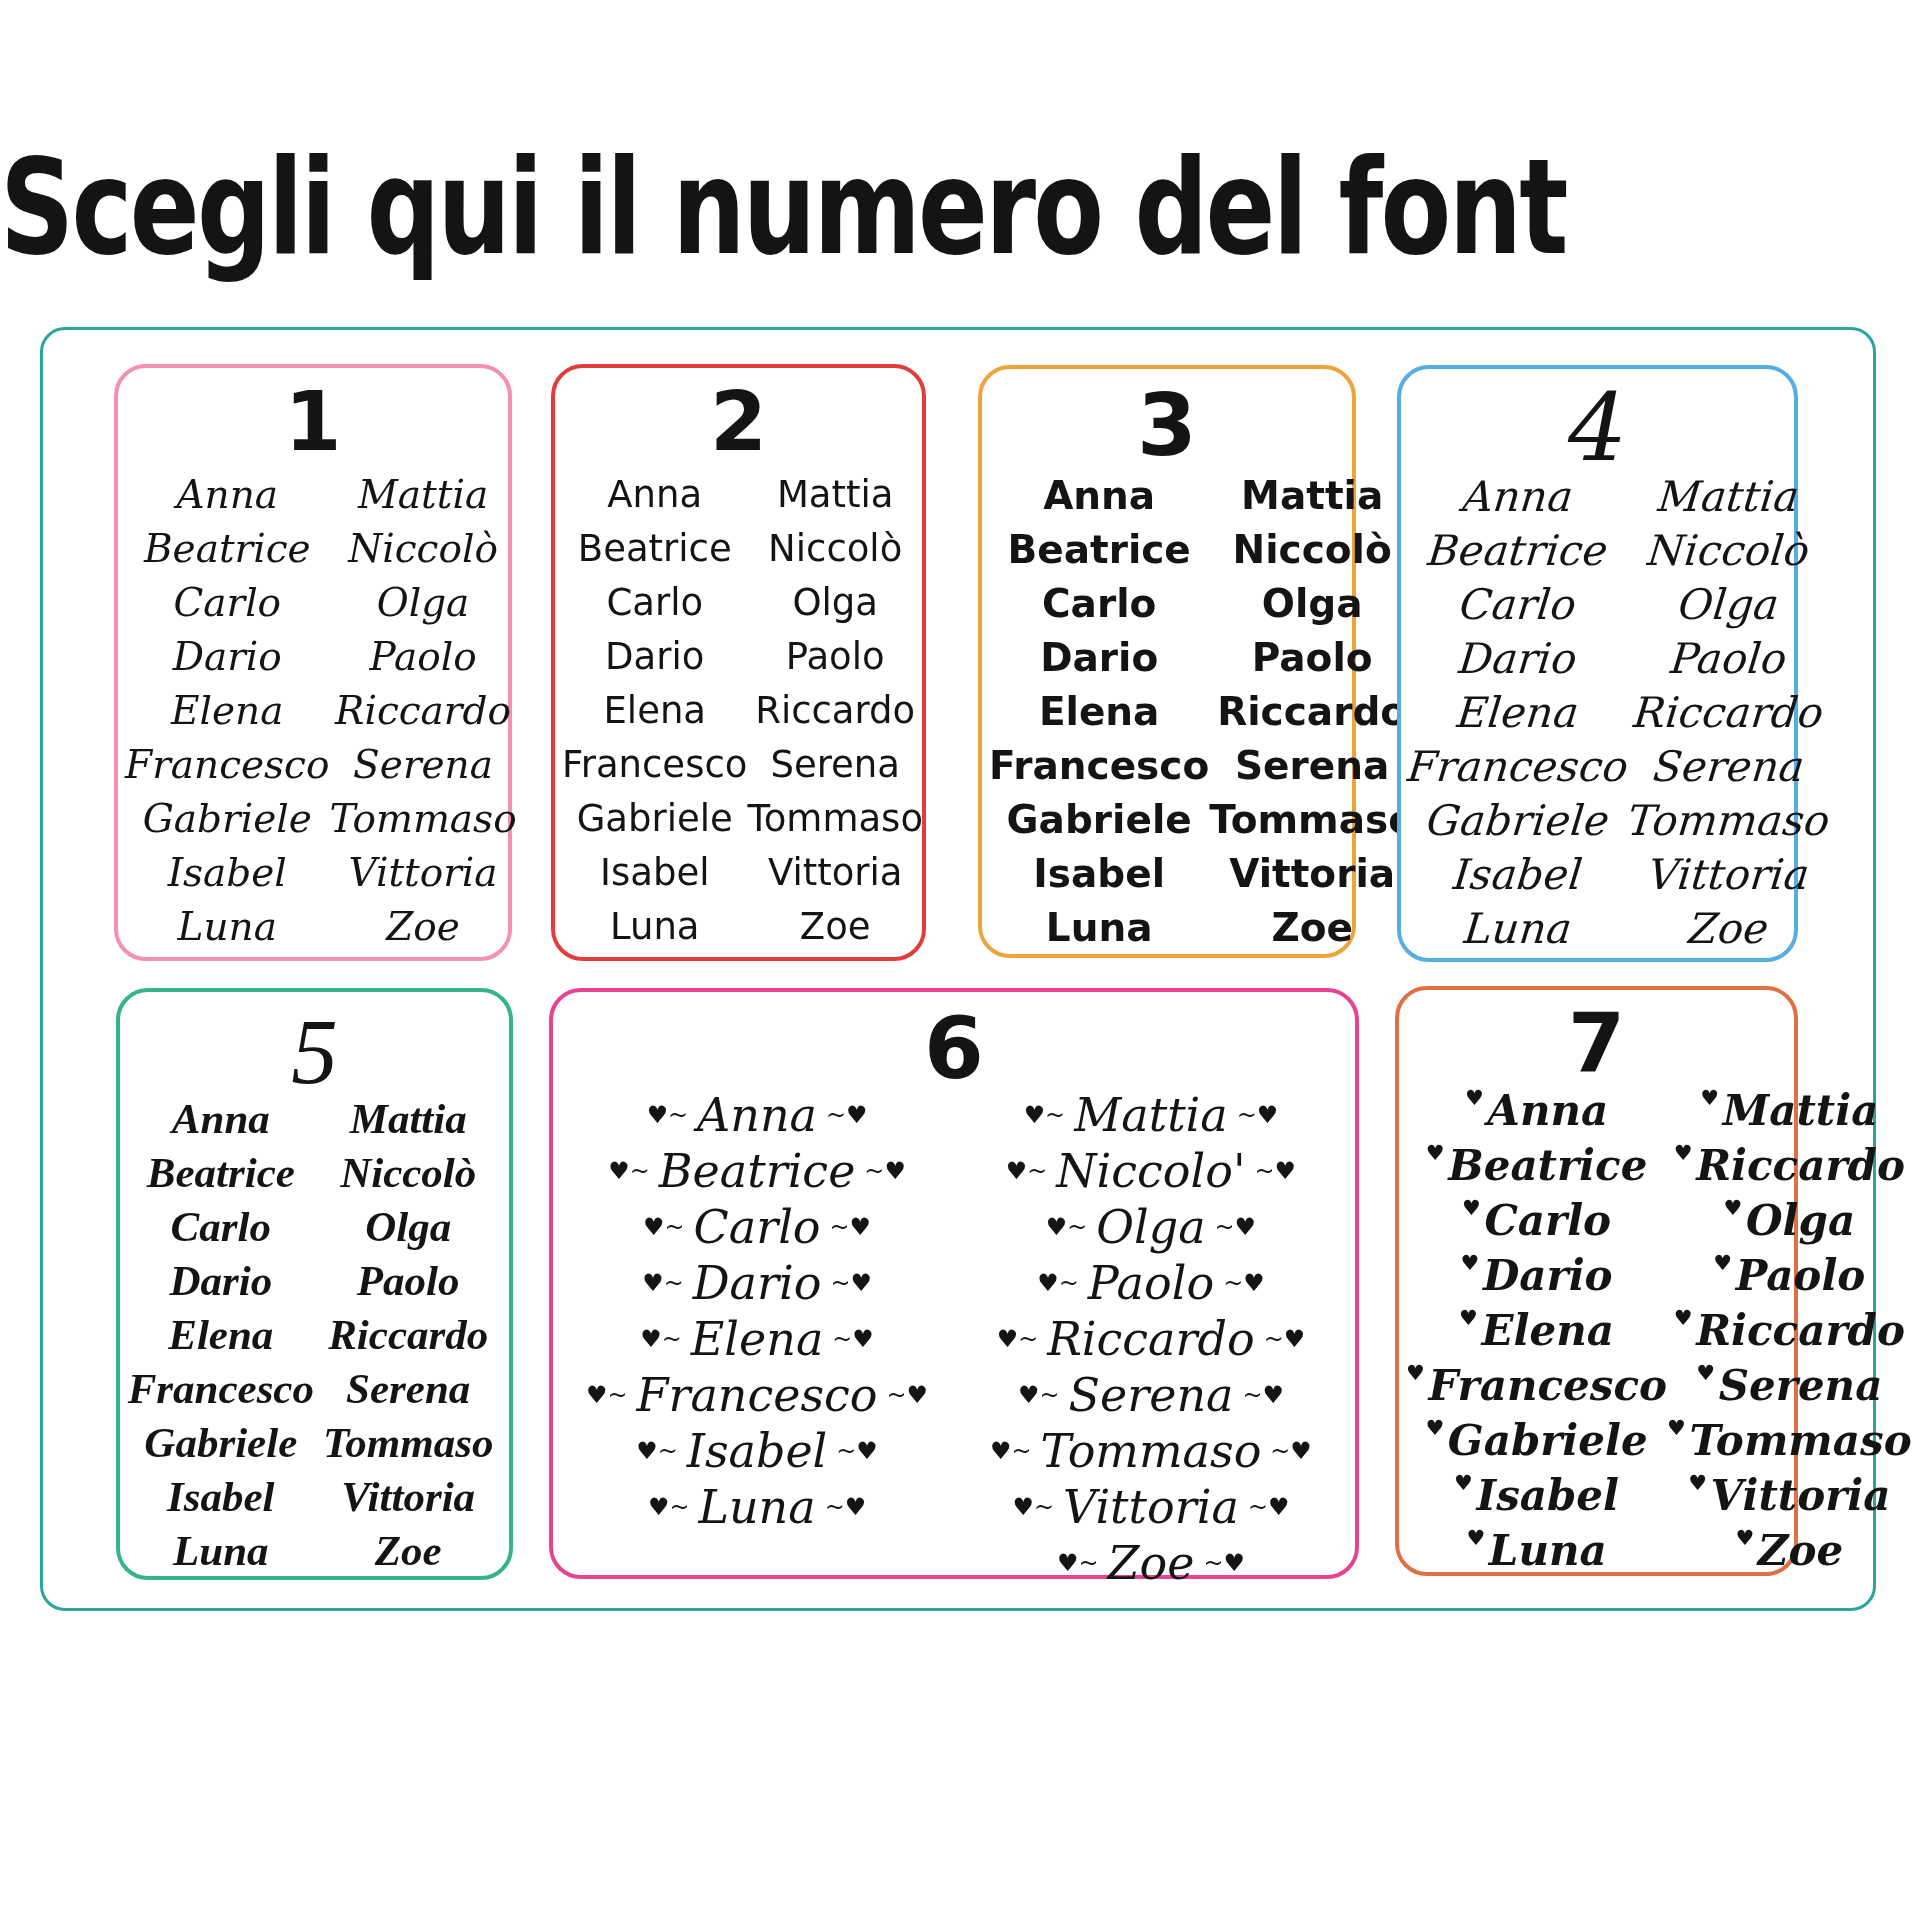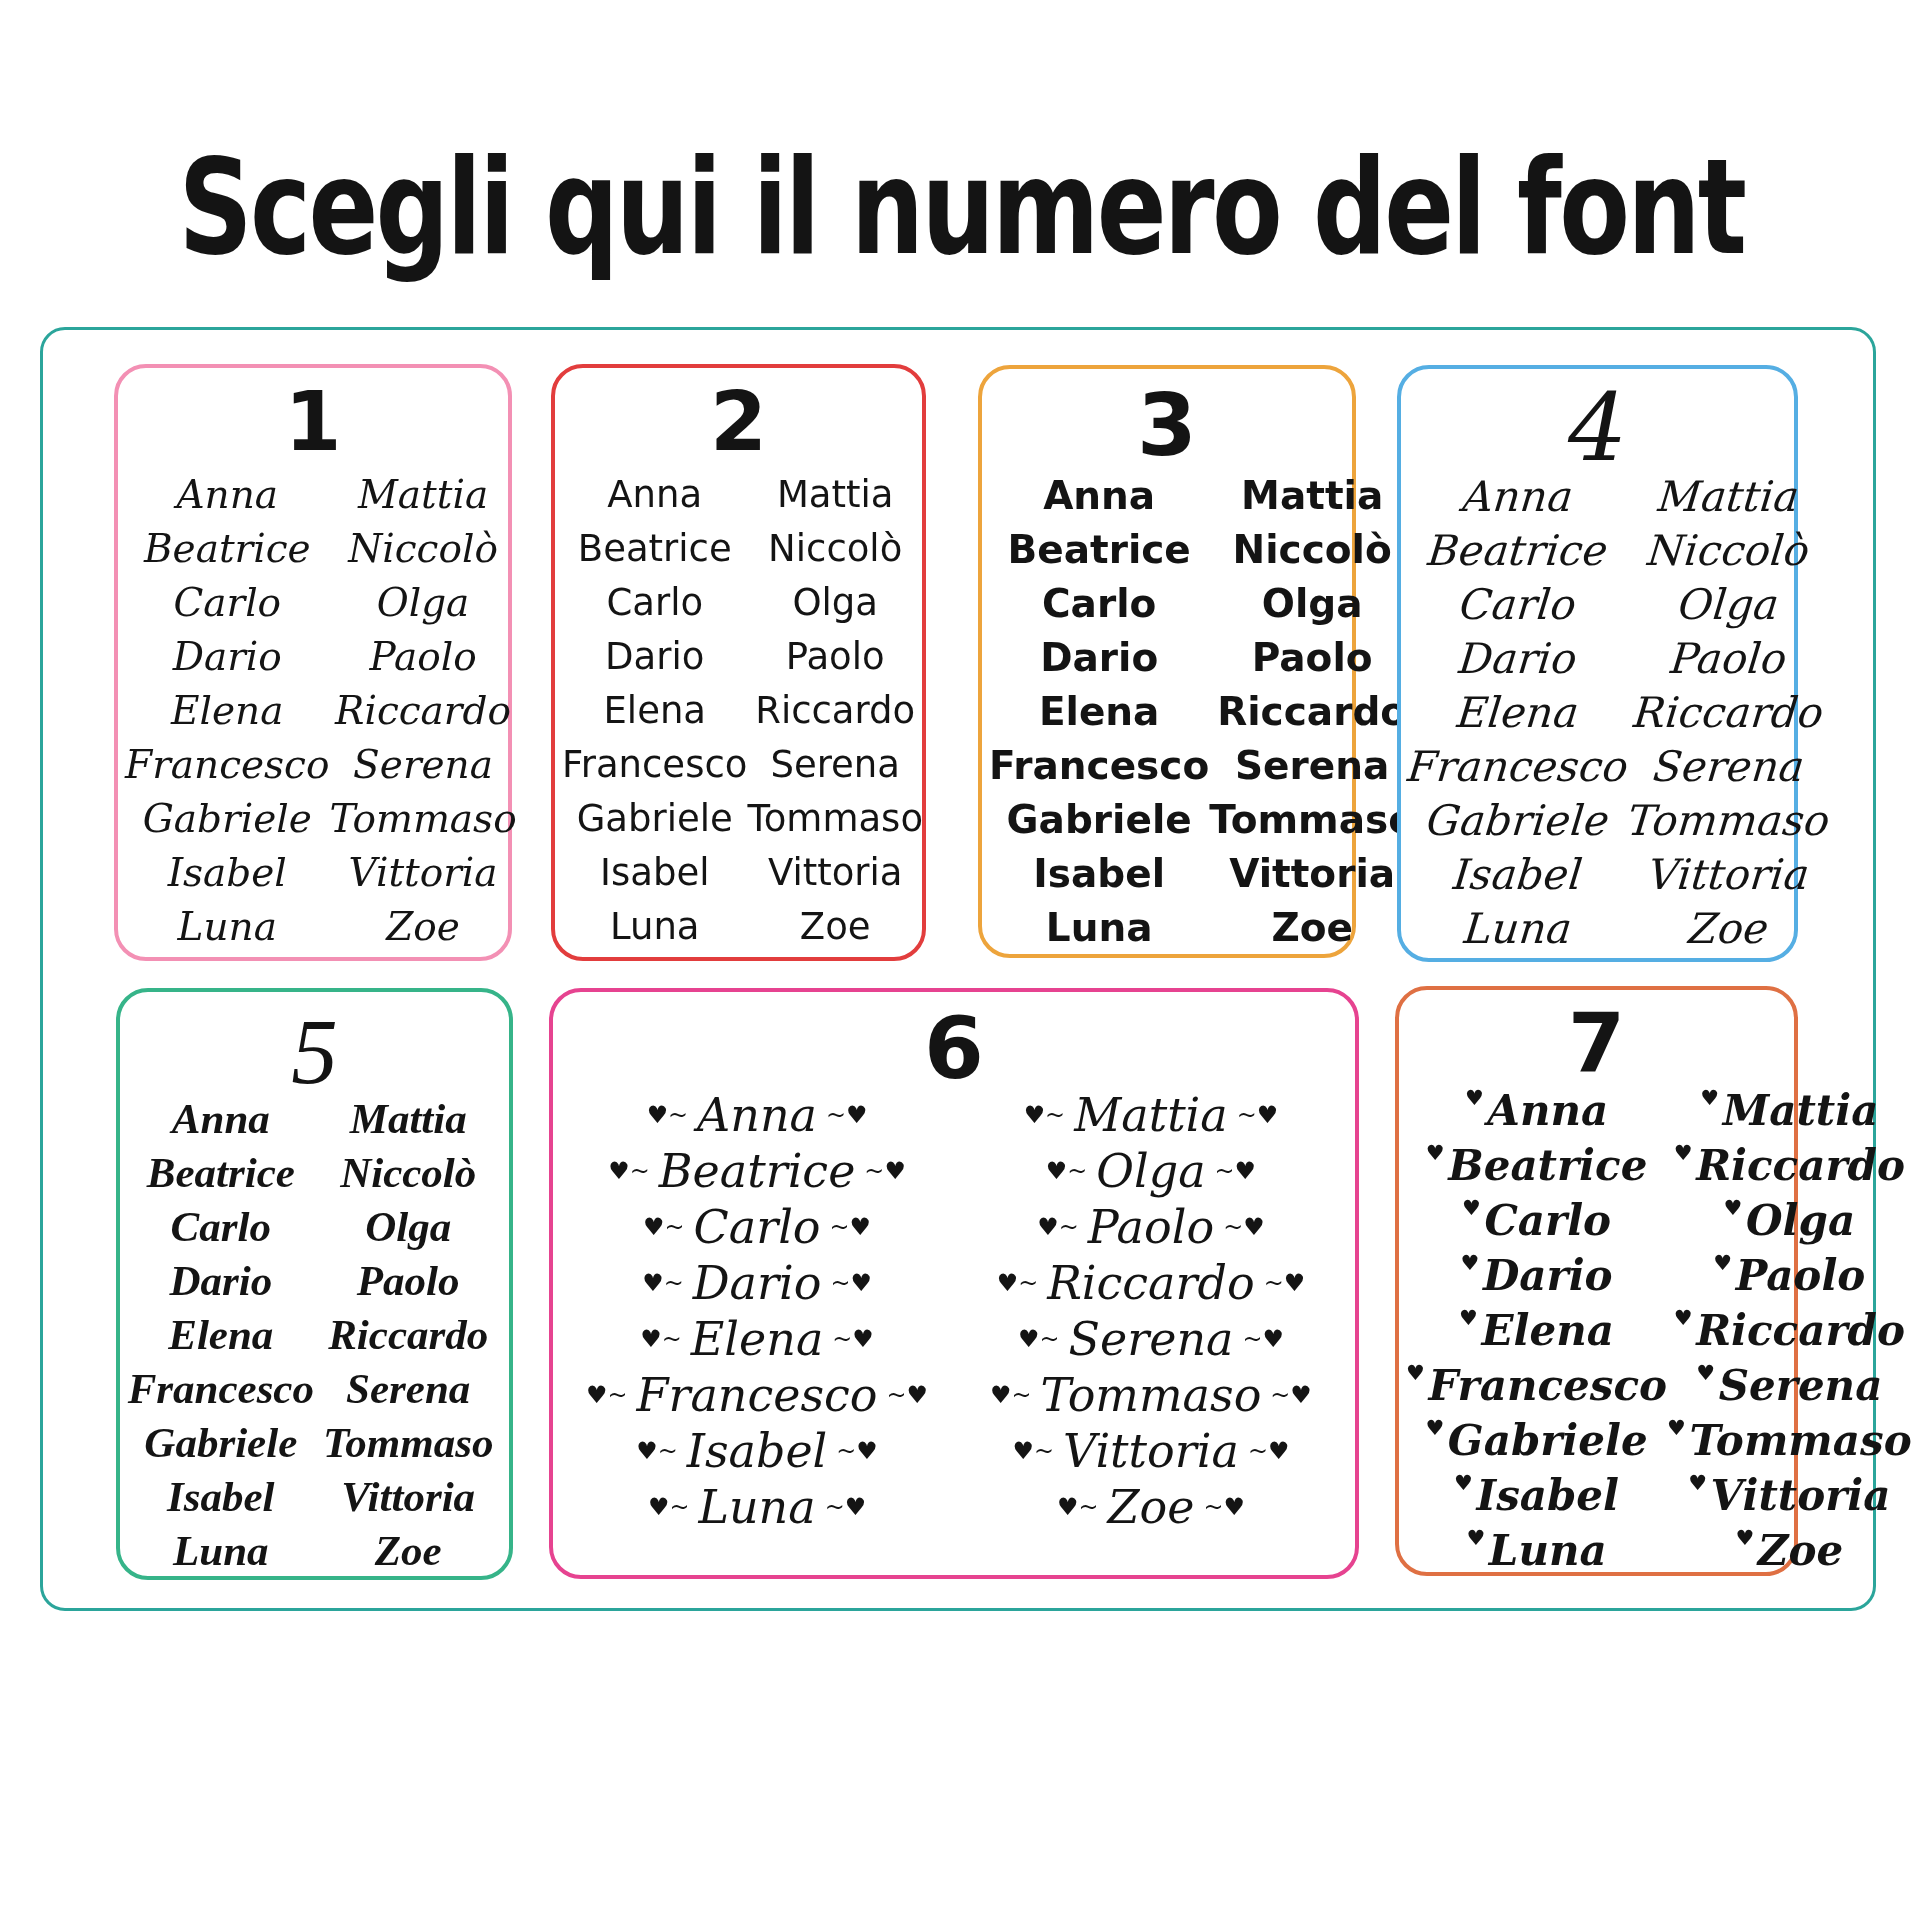--- a/index.html
+++ b/index.html
@@ -1,19 +1,19 @@
 <!DOCTYPE html>
 <html style="font-size:14.3px"><head>
 <meta charset="utf-8">
 <style>
   html,body{margin:0;padding:0;background:#ffffff;}
   body{width:1923px;height:1923px;position:relative;font-family:"DejaVu Sans",sans-serif;color:#141414;overflow:hidden;}
 
   
-  .title{position:absolute;top:130px;left:0;right:0;text-align:center;}
+  .title{position:absolute;top:130px;left:0;right:0;text-align:left;}
   .title-inner{
     display:inline-block;
     font-family:"DejaVu Sans",sans-serif;
     font-weight:700;
     font-size:103px;
     letter-spacing:-2.7px;
     transform:scaleY(1.28);
     transform-origin:center top;
     white-space:nowrap;
   }
@@ -238,20 +238,21 @@
         <li>Beatrice</li>
         <li>Carlo</li>
         <li>Dario</li>
         <li>Elena</li>
         <li>Francesco</li>
         <li>Isabel</li>
         <li>Luna</li>
       </ul>
     <ul class="col">
         <li>Mattia</li>
+        <li>Niccolo'</li>
         <li>Olga</li>
         <li>Paolo</li>
         <li>Riccardo</li>
         <li>Serena</li>
         <li>Tommaso</li>
         <li>Vittoria</li>
         <li>Zoe</li>
       </ul>
   </div>
 </div>

